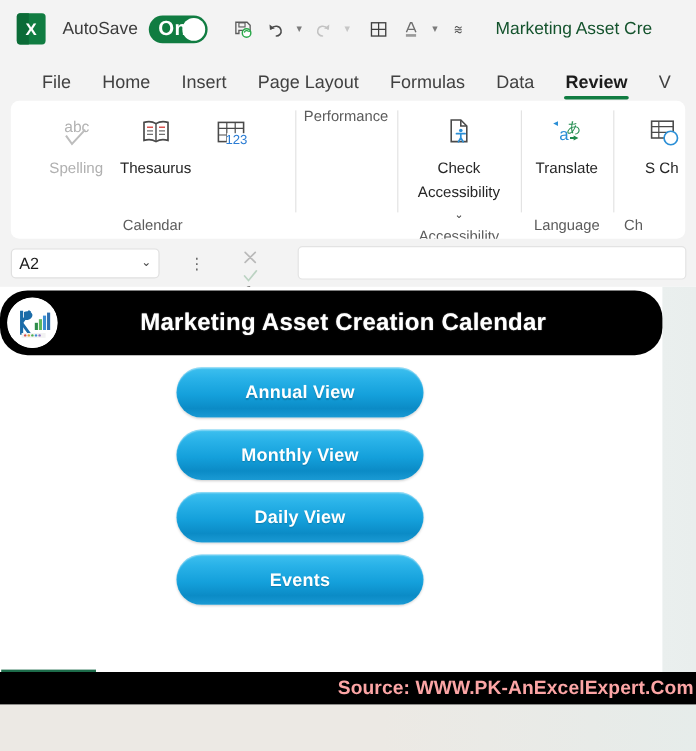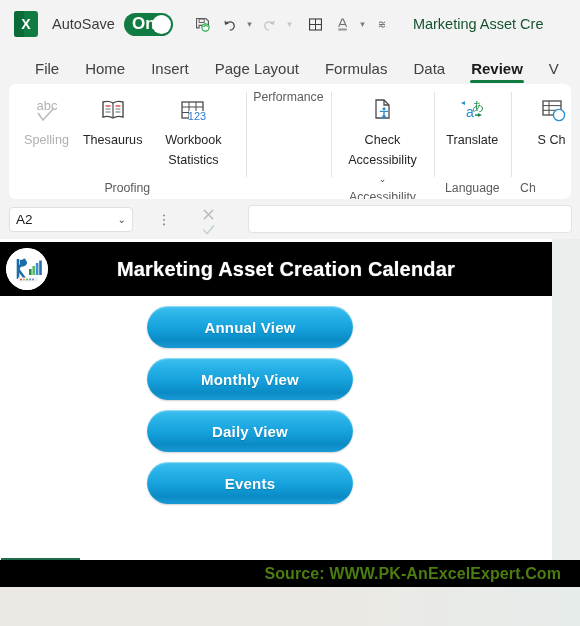--- a/index.html
+++ b/index.html
@@ -84,21 +84,21 @@
     flex:1;height:26px;background:#fff;border:1px solid #e3e3e3;border-radius:4px;margin-left:4px;
   }
 
   
   .sheet-area{position:relative;height:361px;background:#fff;overflow:hidden;}
   .sheet-bg{position:absolute;inset:0;background:#fff;}
   .gutter{position:absolute;left:552px;top:0;width:28px;bottom:0;background:linear-gradient(to right,#eaefee,#e9eeed);}
 
   .banner{
     position:absolute;left:0;top:3px;width:552px;height:54px;background:#000;
-    display:flex;align-items:center;
+    display:flex;align-items:center;border-radius:23px;
   }
   .logo-circle{
     width:42px;height:42px;border-radius:50%;background:#fff;margin-left:6px;flex:none;position:relative;overflow:hidden;
   }
   .banner-title{
     flex:1;text-align:center;color:#fff;font-weight:bold;font-size:20px;
     letter-spacing:.2px;padding-right:28px;
     text-shadow:0 0 1px rgba(255,255,255,.6);
   }
 
@@ -119,21 +119,21 @@
     display:flex;align-items:center;justify-content:center;
     color:#fff;font-weight:bold;font-size:15px;letter-spacing:.2px;
     text-shadow:0 1px 1px rgba(0,0,0,.18);
   }
 
   .footer-bar{
     position:absolute;left:0;bottom:0;width:580px;height:27px;background:#000;
     display:flex;align-items:center;justify-content:flex-end;
   }
   .footer-text{
-    color:#4d7c0f;font-weight:bold;font-size:16px;letter-spacing:.1px;padding-right:19px;
+    color:#fca5a5;font-weight:bold;font-size:16px;letter-spacing:.1px;padding-right:2px;
   }
   .below-strip{
     position:absolute;left:0;bottom:0;width:580px;height:40px;
     background:linear-gradient(to right,#ece9e4 0%,#ece9e4 55%,#e6ecea 100%);
   }
 </style>
 </head>
 <body>
 
 <div class="app">
@@ -251,25 +251,24 @@
             <svg width="34" height="32" viewBox="0 0 34 32">
               <rect x="6" y="6" width="21" height="16" fill="none" stroke="#4a4a4a" stroke-width="1.3"></rect>
               <line x1="6" y1="11" x2="27" y2="11" stroke="#4a4a4a" stroke-width="1"></line>
               <line x1="6" y1="16.5" x2="27" y2="16.5" stroke="#4a4a4a" stroke-width="1"></line>
               <line x1="13" y1="6" x2="13" y2="22" stroke="#4a4a4a" stroke-width="1"></line>
               <line x1="20" y1="6" x2="20" y2="22" stroke="#4a4a4a" stroke-width="1"></line>
               <rect x="13" y="15" width="16" height="10" fill="#fff"></rect>
               <text x="21" y="24" font-family="Liberation Sans, sans-serif" font-size="11" fill="#2b7cd3" text-anchor="middle">123</text>
             </svg>
           </span>
-          <span class="lbl">Workbook Statistics</span>
-        </div>
-
-      </div>
-      <div class="gname">Proofing</div>
+        </div>
+
+      </div>
+      <div class="gname">Calendar</div>
     </div>
 
     <div class="rgroup" style="width:92px">
       <div class="gname">Performance</div>
     </div>
 
     <div class="rgroup" style="width:110px">
       <div class="ritems">
         <div class="ritem">
           <span class="glyph">

